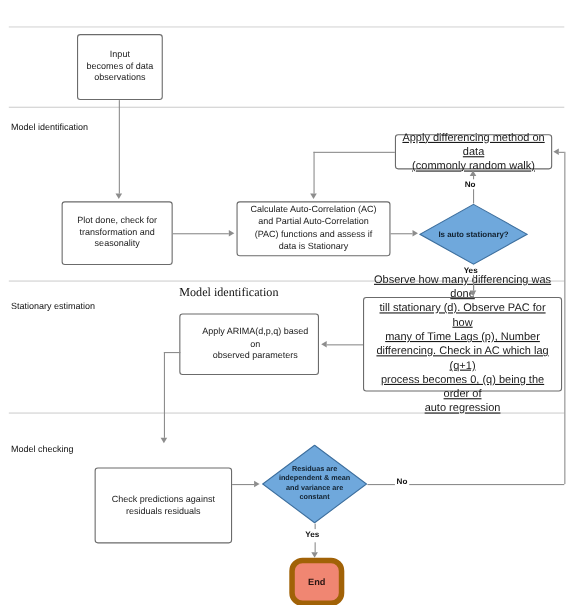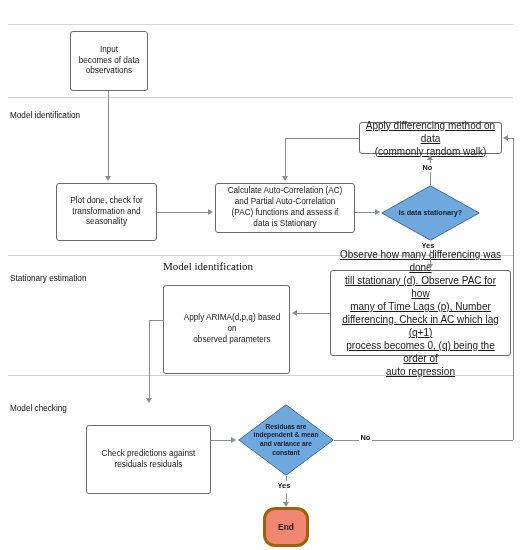--- a/index.html
+++ b/index.html
@@ -97,21 +97,21 @@
     color: #11202e;
     text-align: center;
     width: 78%;
   }
   .diamond-text.single { font-size: 7.2px; width: 96%; }
 
   
   .terminator {
     position: absolute;
     background: #f08672;
-    border: 3px solid #a16207;
+    border: 5px solid #a16207;
     border-radius: 12px;
     display: flex;
     align-items: center;
     justify-content: center;
     font-size: 8.4px;
     font-weight: bold;
     color: #2b1512;
   }
 
   
@@ -204,33 +204,33 @@
 
   <div class="node box tight" style="left:359px; top:122px; width:143px; height:32px;">
     <span style="white-space:pre-line;">Apply differencing method on data
 (commonly random walk)</span>
   </div>
 
   <div class="diamond-wrap" style="left:381px; top:185px; width:99px; height:56px;">
     <svg class="diamond-shape" viewBox="0 0 99 56" preserveAspectRatio="none">
       <polygon points="49.5,0.8 98.2,28 49.5,55.2 0.8,28" fill="#6FA8DC" stroke="#3d6f9e" stroke-width="1"></polygon>
     </svg>
-    <span class="diamond-text single" style="white-space:pre-line;">Is data stationary?</span>
+    <span class="diamond-text single" style="white-space:pre-line;">Is auto stationary?</span>
   </div>
 
   <div class="node box tight" style="left:330px; top:270px; width:181px; height:86px;">
     <span style="white-space:pre-line;">Observe how many differencing was done
 till stationary (d). Observe PAC for how
 many of Time Lags (p), Number
 differencing. Check in AC which lag (q+1)
 process becomes 0, (q) being the order of
 auto regression</span>
   </div>
 
-  <div class="node box" style="left:163px; top:285px; width:127px; height:89px;padding-left:15px;">
+  <div class="node box" style="left:163px; top:285px; width:127px; height:56px;padding-left:15px;">
     <span style="white-space:pre-line;">Apply ARIMA(d,p,q) based on
 observed parameters</span>
   </div>
 
   <div class="node box" style="left:86px; top:405px; width:125px; height:69px;margin-top:20px;">
     <span style="white-space:pre-line;">Check predictions against
 residuals residuals</span>
   </div>
 
   <div class="diamond-wrap" style="left:238px; top:404px; width:96px; height:72px;">

